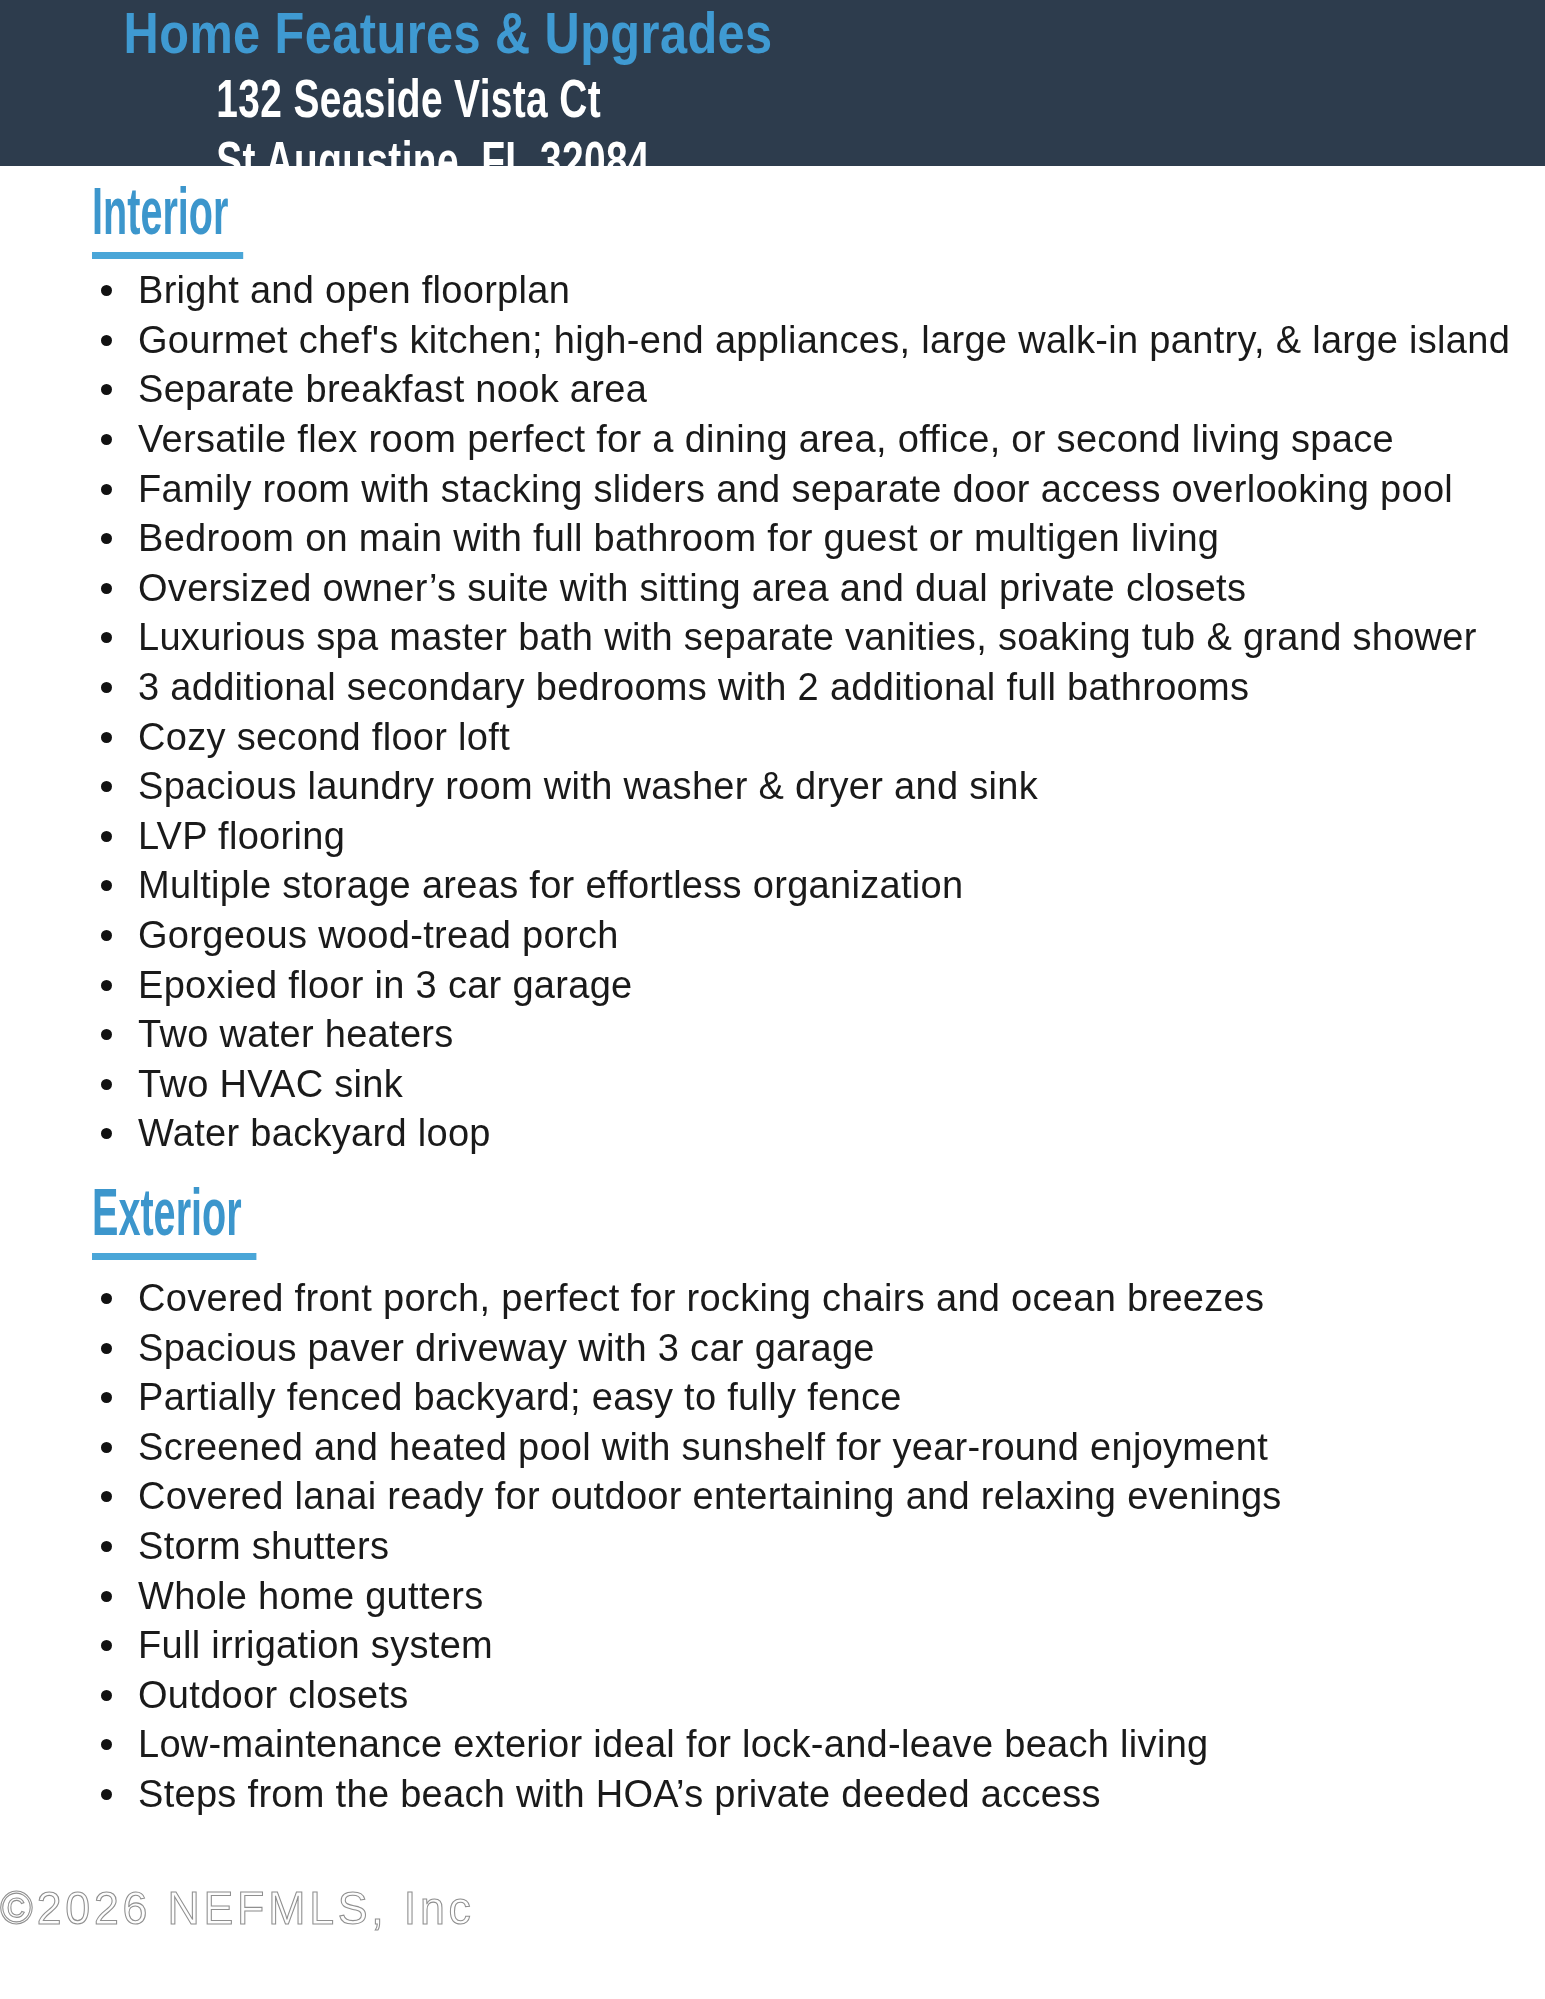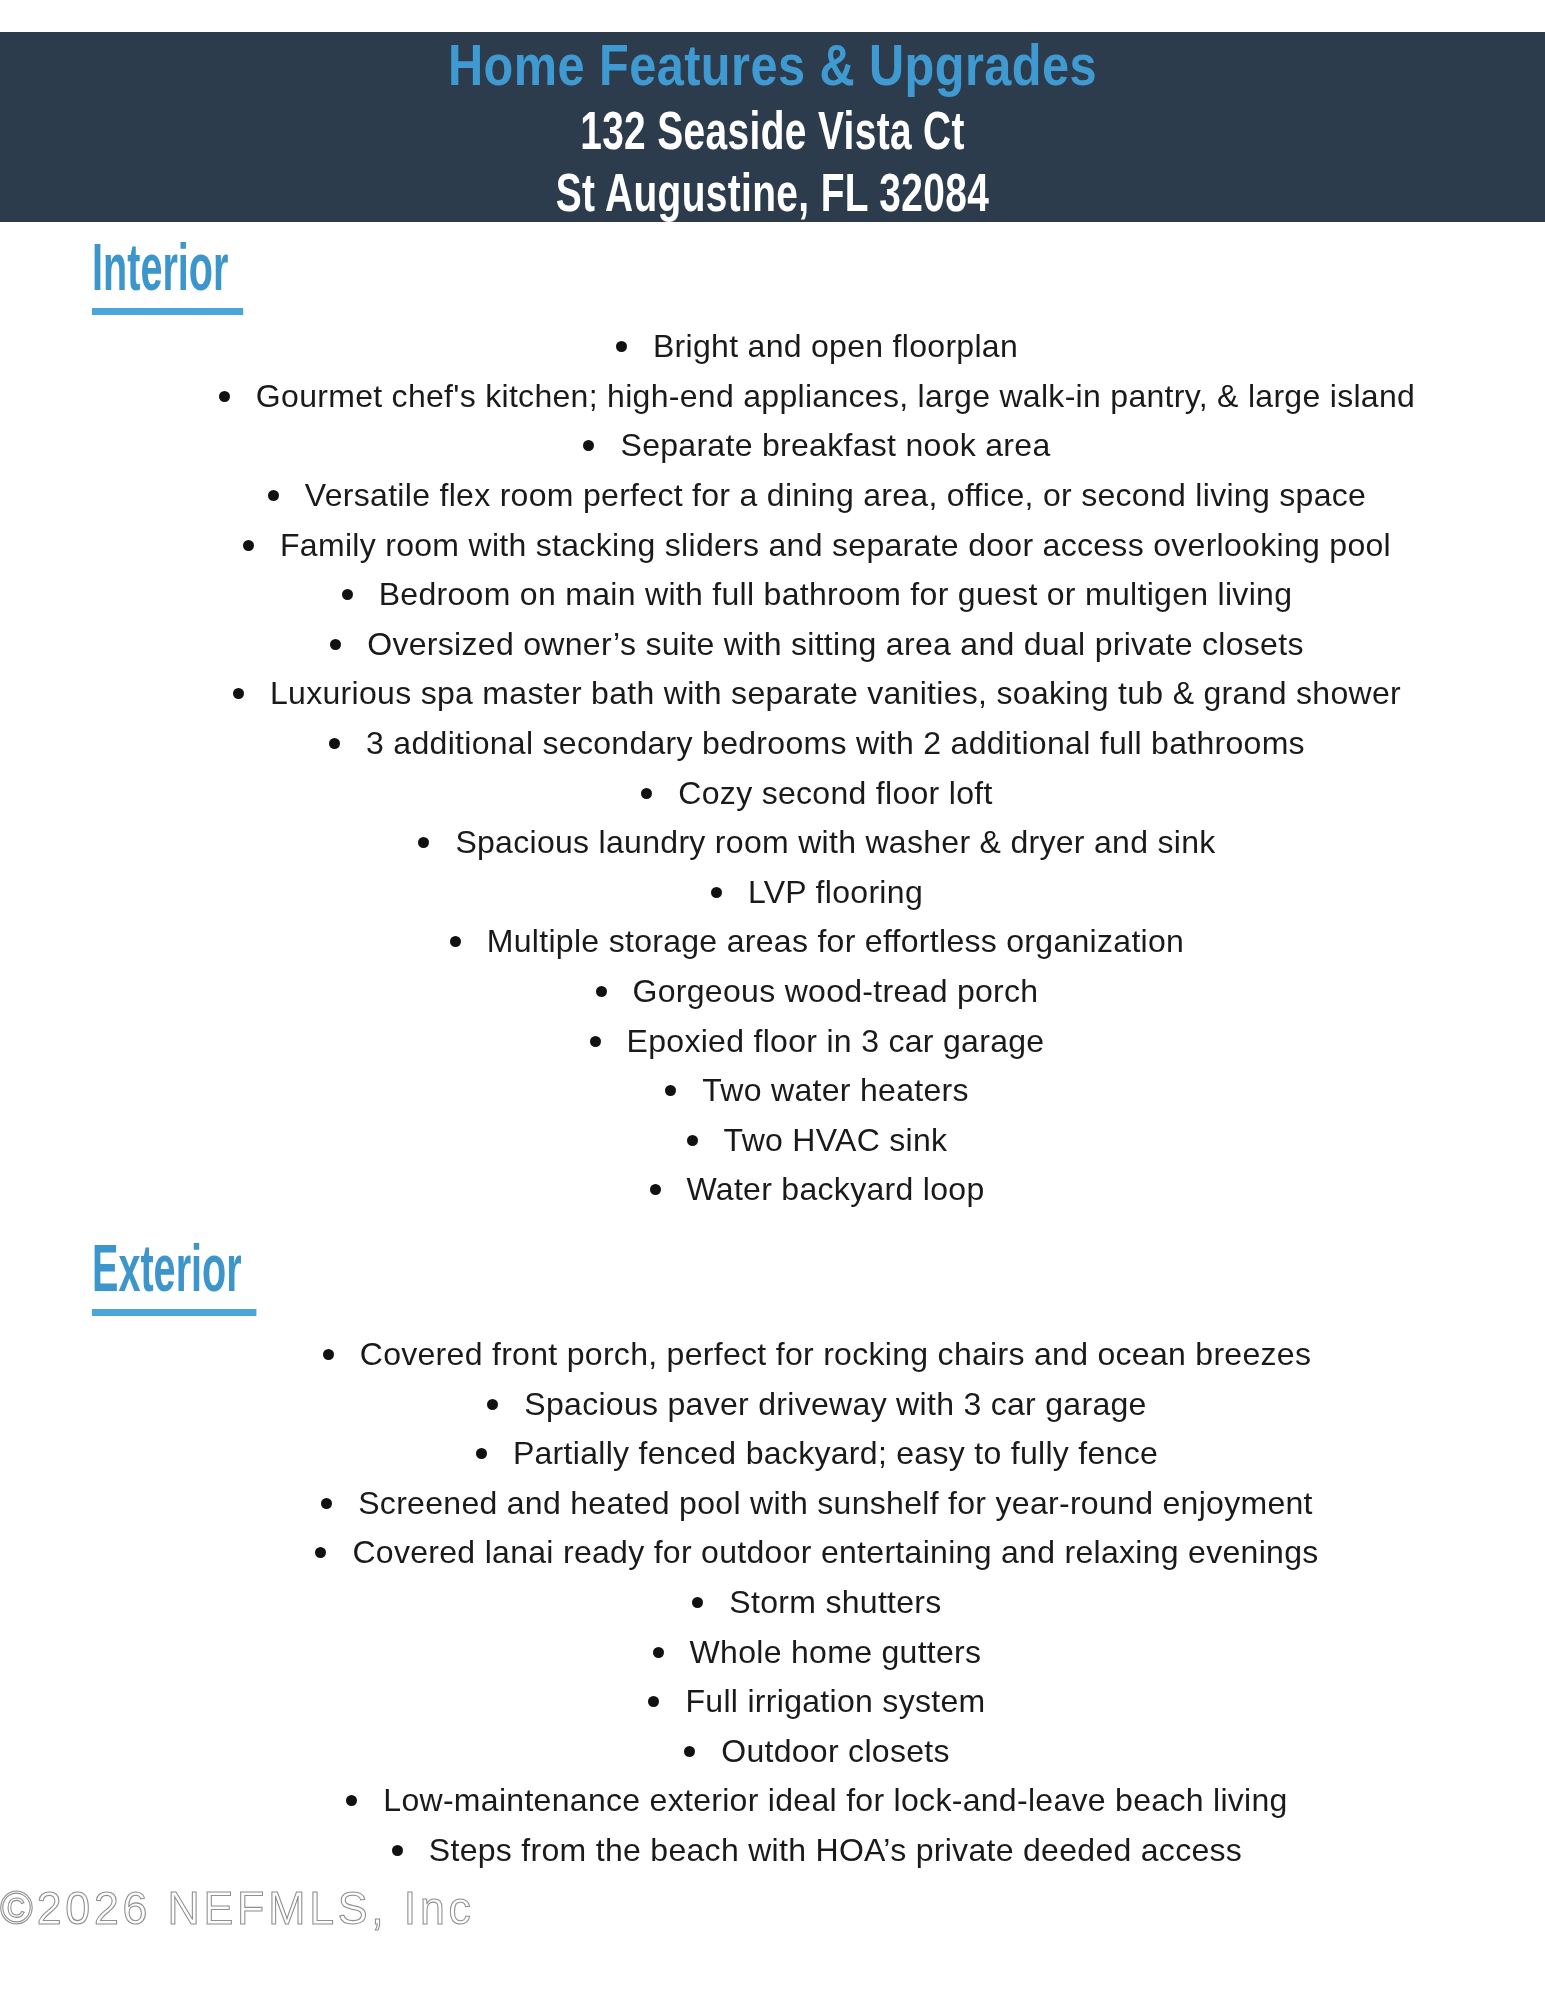--- a/index.html
+++ b/index.html
@@ -16,24 +16,23 @@
   html,body{margin:0;padding:0;}
   body{
     width:1545px;height:1999px;
     background:var(--page_bg);
     font-family:"Liberation Sans", sans-serif;
     color:var(--body_text);
     position:relative;
     overflow:hidden;
   }
   .banner{
-    width:100%;height:190px;
+    width:100%;height:166px;
     background:var(--header_bg);
-    text-align:center;
-    margin-top:32px;
+    text-align:left;
   }
   .banner-title{
     margin:0;padding-top:4px;
     font-size:58px;font-weight:bold;line-height:1;
     color:var(--title_blue);
     transform:scaleX(0.84);transform-origin:50% 0;
     letter-spacing:0.5px;
   }
   .banner-addr{
     margin:0;
@@ -62,25 +61,24 @@
   #interior-heading{margin-top:12px;}
   #exterior-heading{margin-top:20px;}
   .feature-list{
     list-style:none;margin:0;padding:0;
   }
   #interior-list{margin-top:7px;}
   #exterior-list{margin-top:14px;}
   .feature-list li{
     display:flex;align-items:center;
     height:49.6px;
-    font-size:32px;
+    font-size:38px;
     letter-spacing:0.3px;
     white-space:nowrap;
     color:var(--body_text);
-    justify-content:center;
   }
   .dot{
     flex:none;
     width:11px;height:11px;border-radius:50%;
     background:var(--bullet_color);
     margin-left:9px;margin-right:26px;
   }
   .watermark{
     position:absolute;
     left:0;top:1884px;

